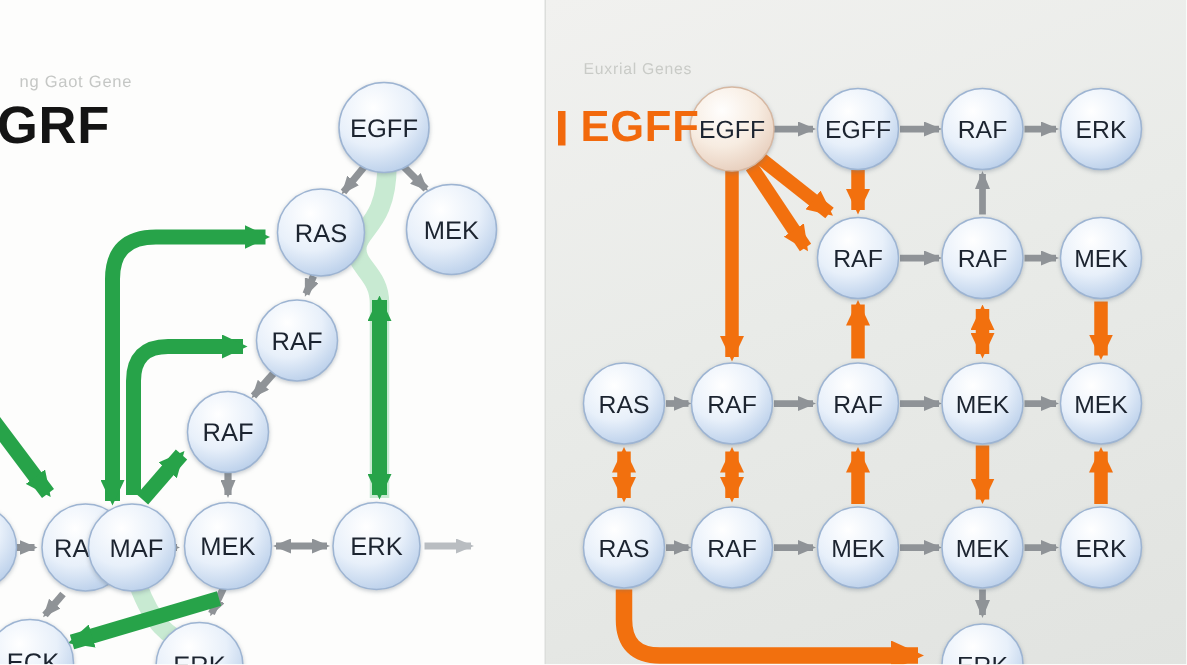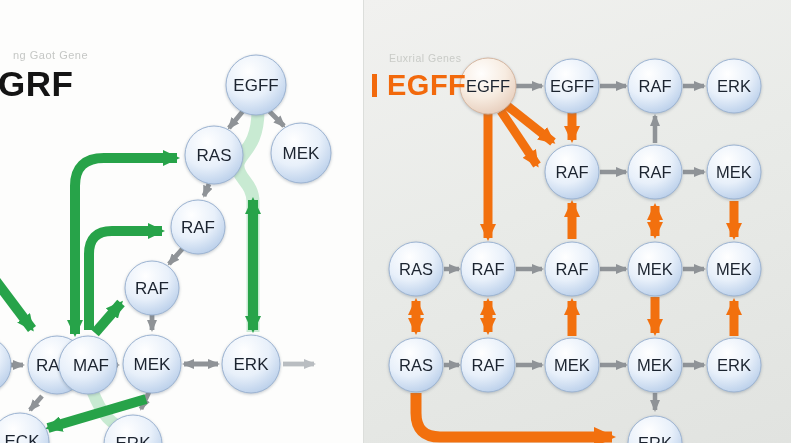--- a/index.html
+++ b/index.html
@@ -10,21 +10,21 @@
          border-left:1px solid #dcdedb;}
   .scene{position:absolute;left:0;top:0;}
   svg text{font-family:"Liberation Sans",sans-serif;}
   .node-c{filter:drop-shadow(0 1.5px 1.5px rgba(96,112,130,.38));}
   .node-t{fill:#1c2430;font-size:17px;font-weight:500;text-anchor:middle;}
   .node-t-sm{fill:#1c2430;font-size:16.5px;font-weight:500;text-anchor:middle;}
 
   .lp-sub{position:absolute;left:13px;top:49px;font-size:11px;color:#c5c7c5;letter-spacing:.5px;}
   .lp-title{position:absolute;left:-2px;top:64px;font-size:35px;font-weight:800;color:#141414;letter-spacing:.5px;}
   .rp-cn{position:absolute;left:388px;top:28px;font-size:21px;font-weight:700;color:#1b1b1b;letter-spacing:1px;}
-  .rp-sub{position:absolute;left:389px;top:52px;font-size:10.5px;color:#c9cbc7;letter-spacing:.5px;}
+  .rp-sub{position:absolute;left:389px;top:40px;font-size:10.5px;color:#c9cbc7;letter-spacing:.5px;}
   .rp-accent-row{position:absolute;left:372px;top:71px;display:flex;align-items:center;}
   .rp-bar{width:5px;height:23px;background:#f2690c;margin-right:10px;}
   .rp-heading{font-size:29px;font-weight:800;color:#f2690c;letter-spacing:.5px;line-height:1;}
 </style>
 </head>
 <body>
 
 <div class="stage">
   <div class="panel-right-bg"></div>
 

